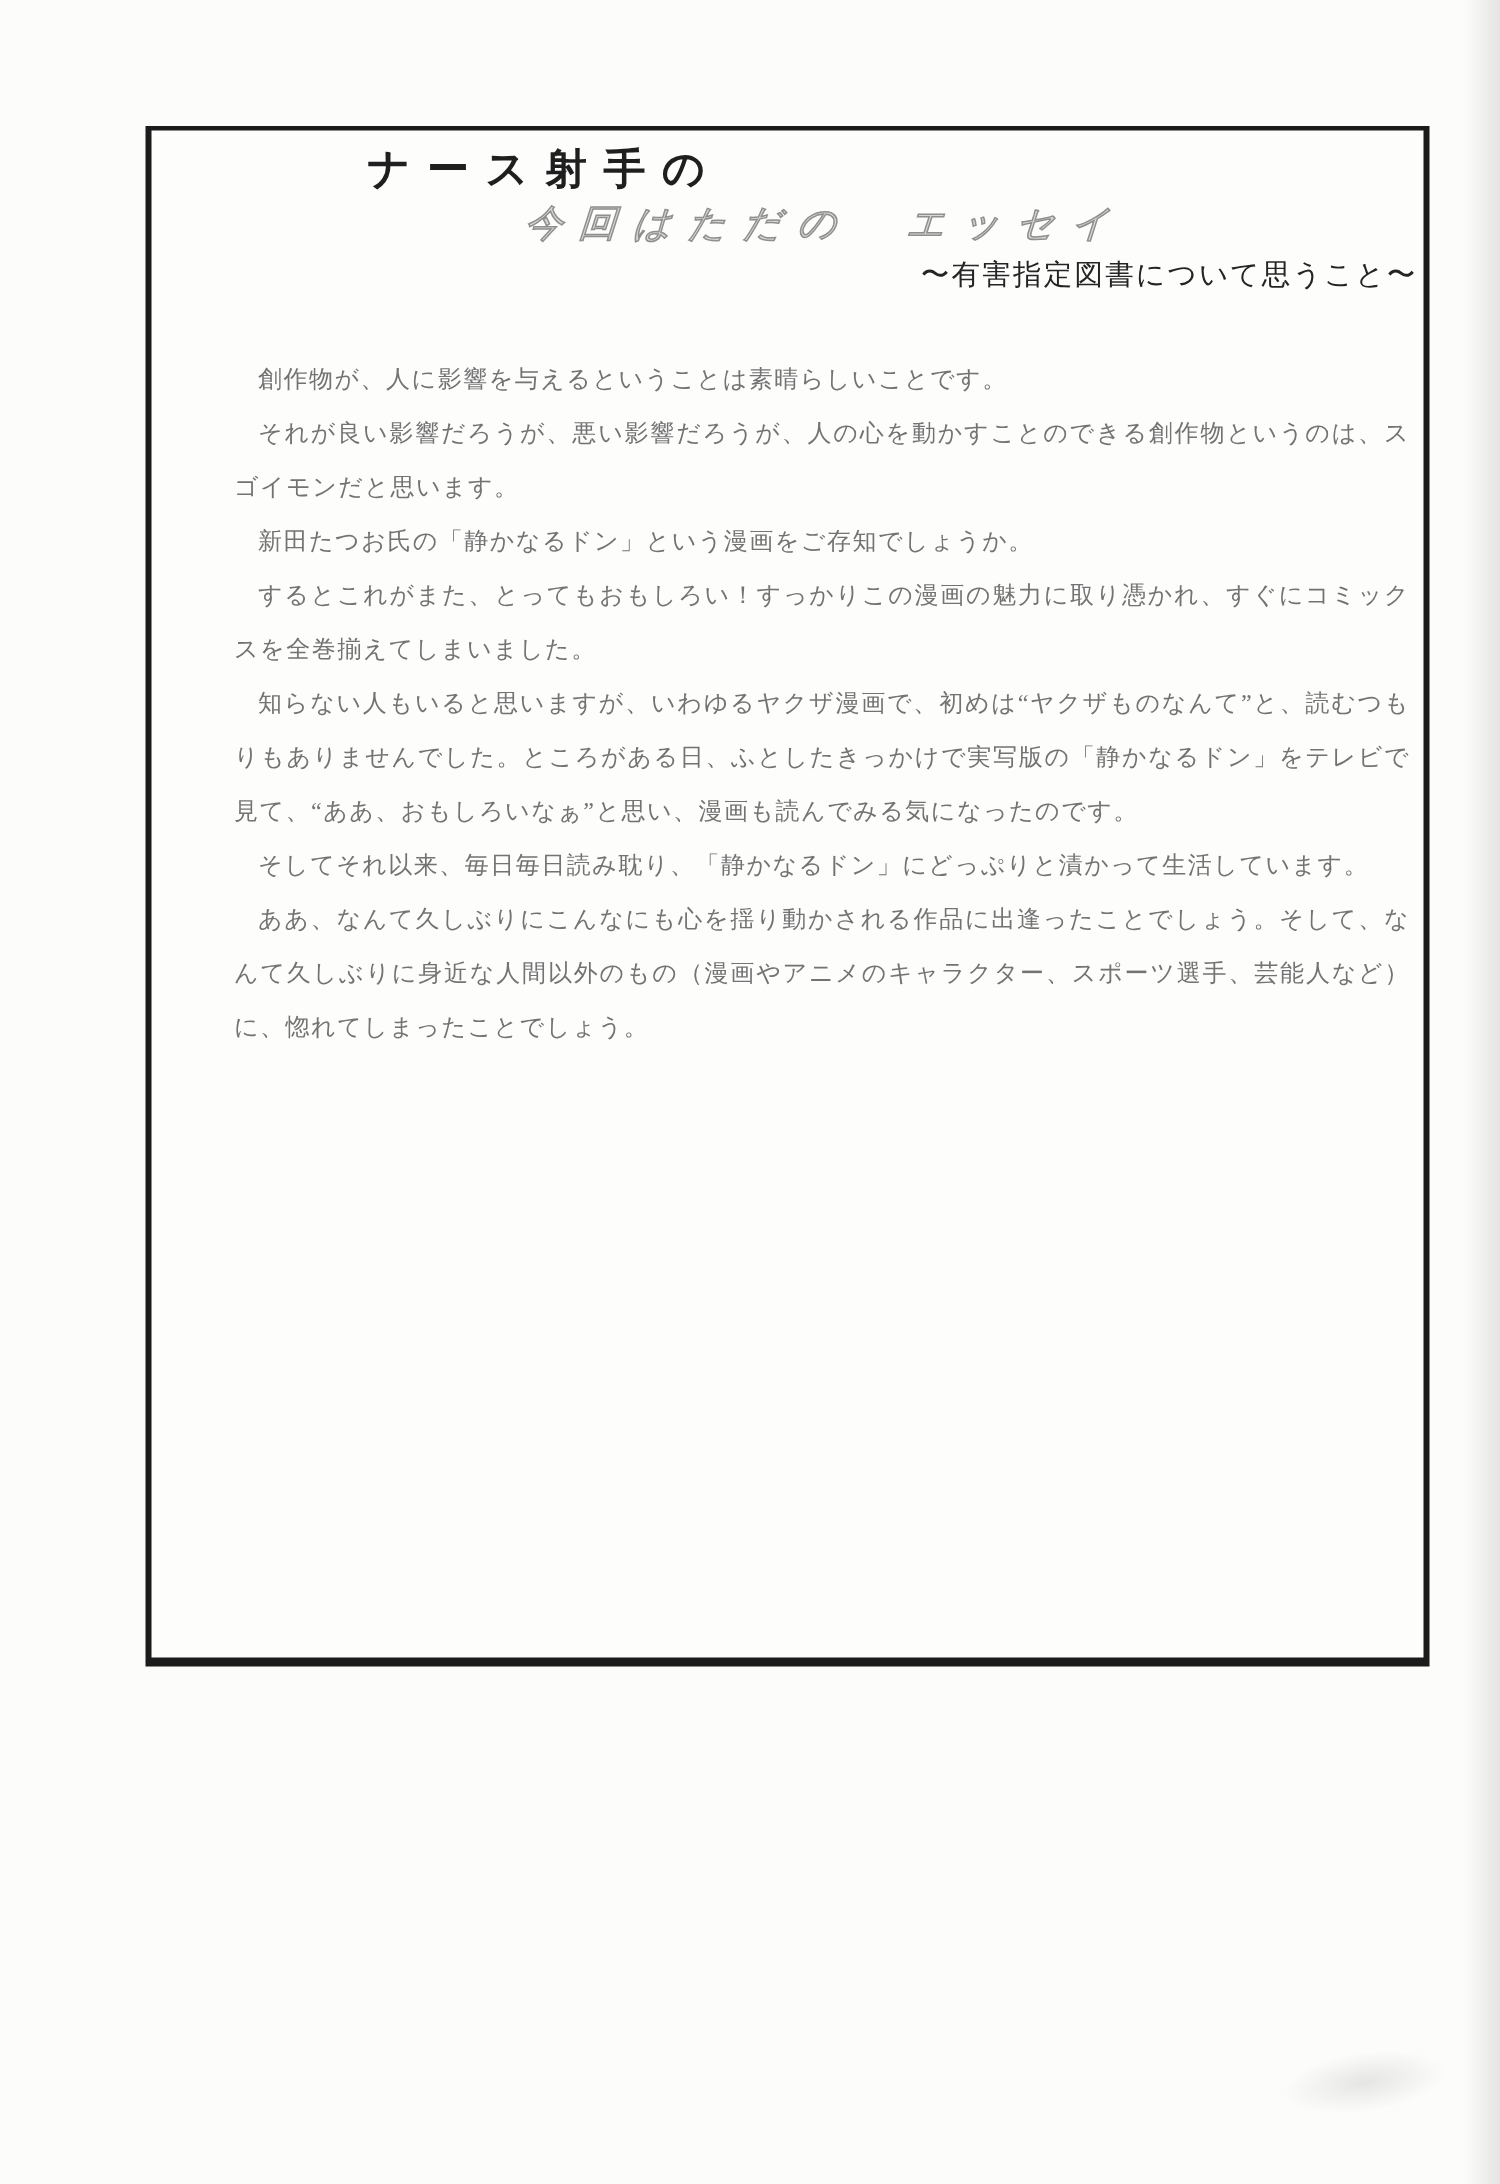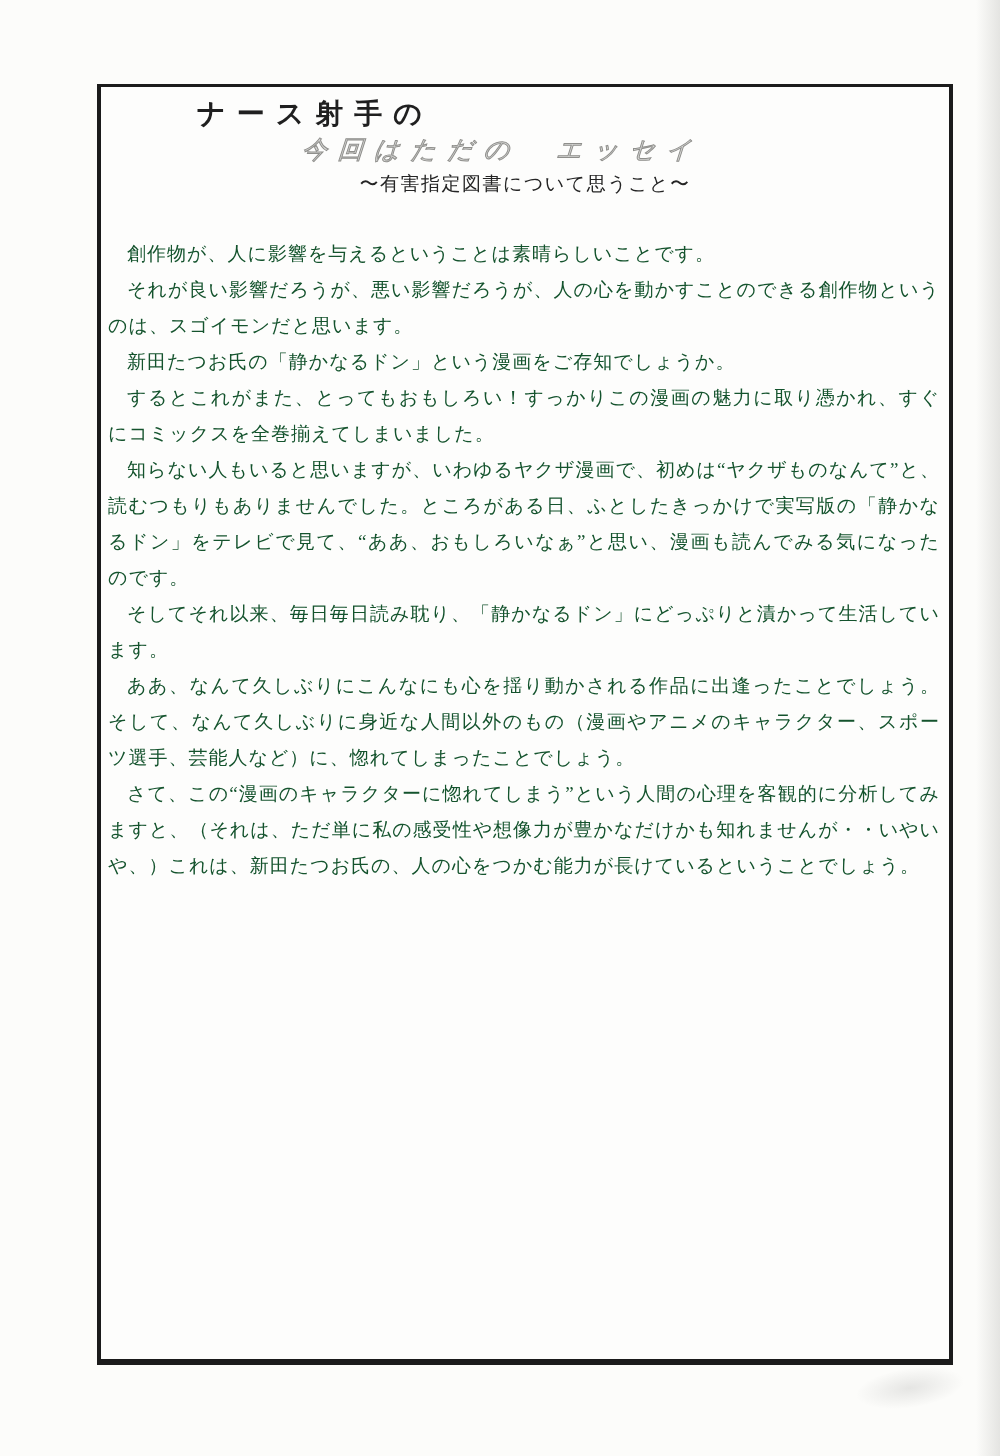--- a/index.html
+++ b/index.html
@@ -28,27 +28,28 @@
     width: 110px; height: 40px;
     background: radial-gradient(ellipse at center, rgba(90,90,88,0.14) 0%, rgba(90,90,88,0) 70%);
     transform: rotate(-8deg);
     pointer-events: none;
   }
   .page-frame {
     position: absolute;
     left: 97px;
     top: 84px;
     width: 856px;
-    height: 1281px;
+    height: 1027px;
     box-sizing: border-box;
     border-style: solid;
     border-color: #1b1b1b;
     border-width: 3px 4px 6px 4px;
     background: #fdfdfc;
     overflow: hidden;
+    padding-left: 48px;
   }
   .frame-inner {
     padding: 6px 4px 0 4px;
   }
   .series-title {
     margin: 6px 0 0 92px;
     font-size: 28px;
     line-height: 30px;
     font-weight: bold;
     letter-spacing: 11px;
@@ -60,33 +61,33 @@
     line-height: 30px;
     font-style: italic;
     letter-spacing: 11px;
     color: rgba(155,155,152,0.38);
     -webkit-text-stroke: 1px #8f8f8c;
     transform: skewX(-4deg);
     transform-origin: left bottom;
   }
   .theme-line {
     margin: 7px 0 0 0;
-    text-align: center;
+    text-align: right;
     font-size: 19px;
     line-height: 24px;
     letter-spacing: 1.5px;
     color: #242424;
   }
   .essay {
     margin-top: 40px;
     padding: 0 5px 0 3px;
-    font-size: 19px;
+    font-size: 16px;
     line-height: 36px;
     letter-spacing: 1px;
-    color: #14532d;
+    color: #737373;
     text-align: justify;
     text-justify: inter-character;
   }
   .pgroup { margin: 0; }
   .pgroup + .pgroup { }
   .essay p {
     margin: 0;
     text-indent: 1em;
   }
 </style>
@@ -111,18 +112,17 @@
           <p>それが良い影響だろうが、悪い影響だろうが、人の心を動かすことのできる創作物というのは、スゴイモンだと思います。</p>
         </div>
         <div class="pgroup">
           <p>新田たつお氏の「静かなるドン」という漫画をご存知でしょうか。</p>
           <p>するとこれがまた、とってもおもしろい！すっかりこの漫画の魅力に取り憑かれ、すぐにコミックスを全巻揃えてしまいました。</p>
           <p>知らない人もいると思いますが、いわゆるヤクザ漫画で、初めは“ヤクザものなんて”と、読むつもりもありませんでした。ところがある日、ふとしたきっかけで実写版の「静かなるドン」をテレビで見て、“ああ、おもしろいなぁ”と思い、漫画も読んでみる気になったのです。</p>
           <p>そしてそれ以来、毎日毎日読み耽り、「静かなるドン」にどっぷりと漬かって生活しています。</p>
           <p>ああ、なんて久しぶりにこんなにも心を揺り動かされる作品に出逢ったことでしょう。そして、なんて久しぶりに身近な人間以外のもの（漫画やアニメのキャラクター、スポーツ選手、芸能人など）に、惚れてしまったことでしょう。</p>
         </div>
         <div class="pgroup">
-          <p>さて、この“漫画のキャラクターに惚れてしまう”という人間の心理を客観的に分析してみますと、（それは、ただ単に私の感受性や想像力が豊かなだけかも知れませんが・・いやいや、）これは、新田たつお氏の、人の心をつかむ能力が長けているということでしょう。</p>
         </div>
       </div>
 
   </div>
 </div>
 
 </body></html>

